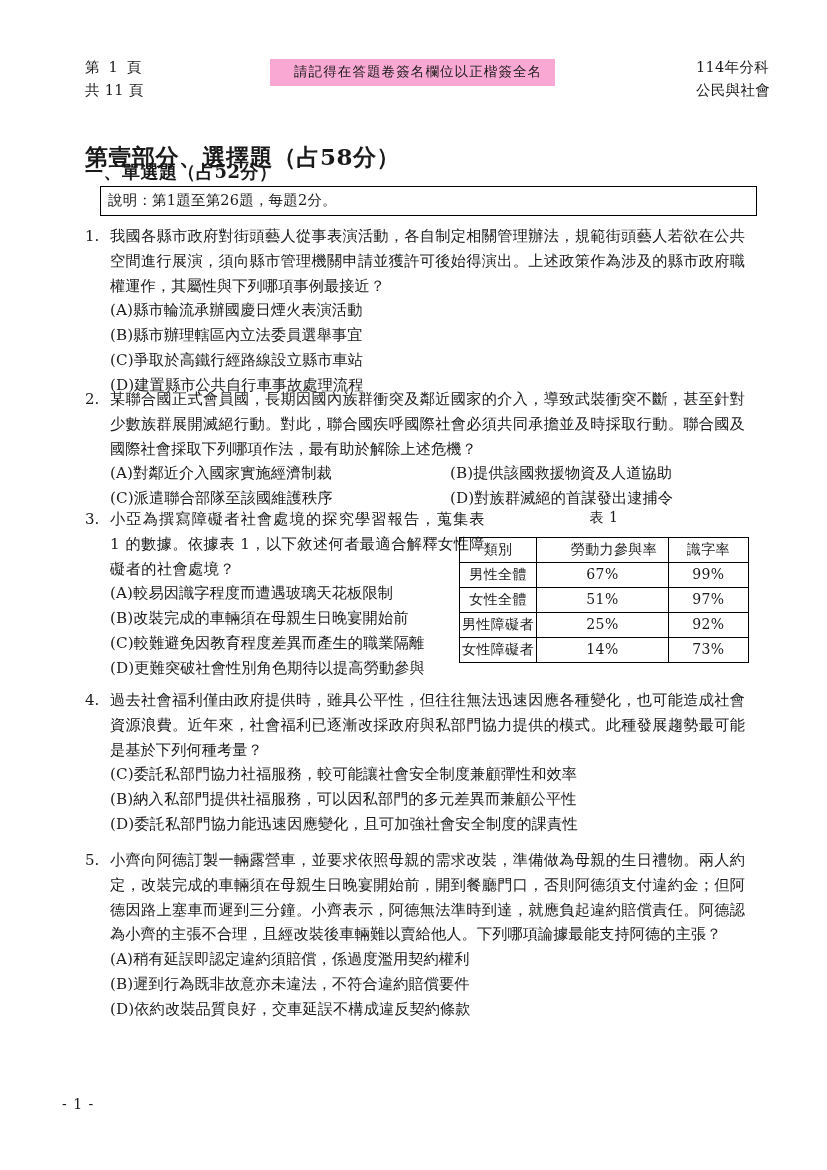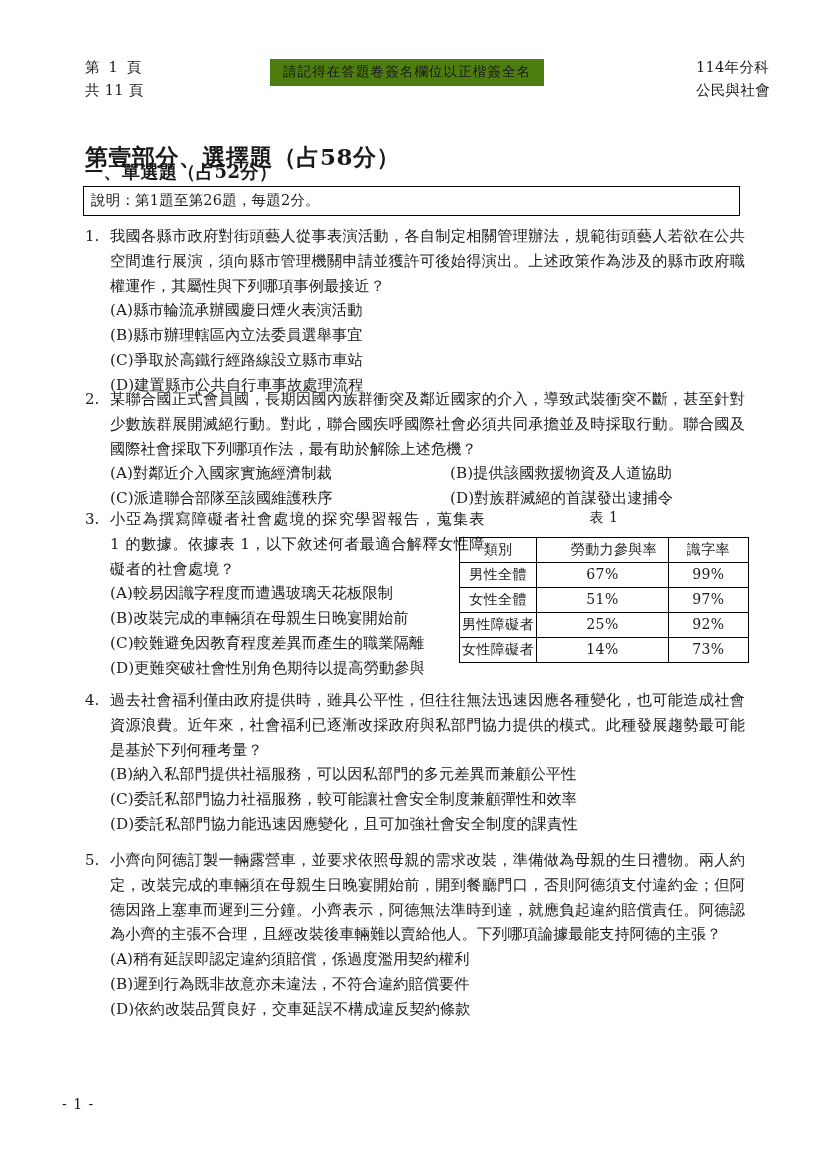--- a/index.html
+++ b/index.html
@@ -40,22 +40,22 @@
   }
   .hdr-left .numslot {
     display: inline-block;
     min-width: 17px;
     text-align: center;
   }
   .hdr-notice {
     position: absolute;
     left: 185px;
     top: 3px;
-    background: #4d7c0f;
-    padding: 4px 13px 5px 13px;
+    background: #f9a8d4;
+    padding: 4px 13px 5px 24px;
     font-size: 13.5px;
     letter-spacing: 1.1px;
     white-space: nowrap;
     font-family: "DejaVu Serif", "Liberation Serif", serif;
   }
   .hdr-right {
     position: absolute;
     right: 0;
     top: 0;
     text-align: left;
@@ -79,21 +79,21 @@
   }
   .sec-sub {
     top: 160px;
     font-size: 18px;
     letter-spacing: 0.5px;
   }
 
   
   .instr-box {
     position: absolute;
-    left: 83px;
+    left: 100px;
     top: 186px;
     width: 657px;
     border: 1px solid #000;
     padding: 4px 7px 5px 7px;
     font-size: 14.5px;
     letter-spacing: 0.2px;
     box-sizing: border-box;
     white-space: nowrap;
   }
 
@@ -321,26 +321,26 @@
       </div>
     </div>
   </div>
 
   <div class="q" style="top:688px;">
     <div class="q-row">
       <div class="q-num">4.</div>
       <div class="q-body">
         <div class="q-stem">過去社會福利僅由政府提供時，雖具公平性，但往往無法迅速因應各種變化，也可能造成社會資源浪費。近年來，社會福利已逐漸改採政府與私部門協力提供的模式。此種發展趨勢最可能是基於下列何種考量？</div>
         <div class="opt">
+          <span class="opt-tag">(C)</span><span>委託私部門協力社福服務，較可能讓社會安全制度兼顧彈性和效率</span>
+        </div>
+        <div class="opt">
           <span class="opt-tag">(B)</span><span>納入私部門提供社福服務，可以因私部門的多元差異而兼顧公平性</span>
         </div>
         <div class="opt">
-          <span class="opt-tag">(C)</span><span>委託私部門協力社福服務，較可能讓社會安全制度兼顧彈性和效率</span>
-        </div>
-        <div class="opt">
           <span class="opt-tag">(D)</span><span>委託私部門協力能迅速因應變化，且可加強社會安全制度的課責性</span>
         </div>
       </div>
     </div>
   </div>
 
   <div class="q" style="top:848px;">
     <div class="q-row">
       <div class="q-num">5.</div>
       <div class="q-body">

